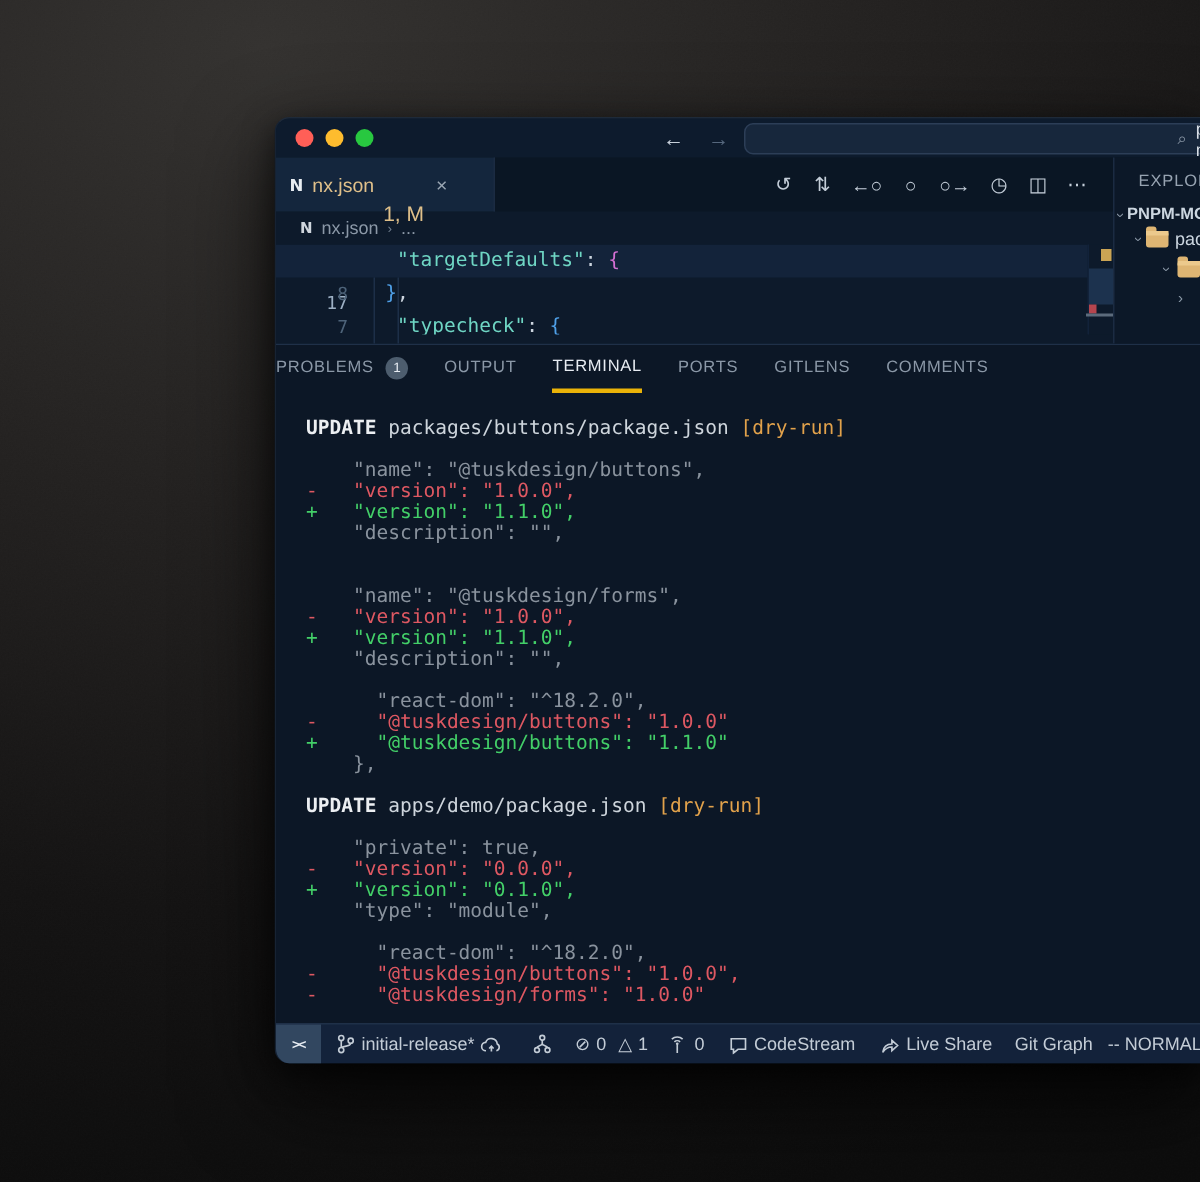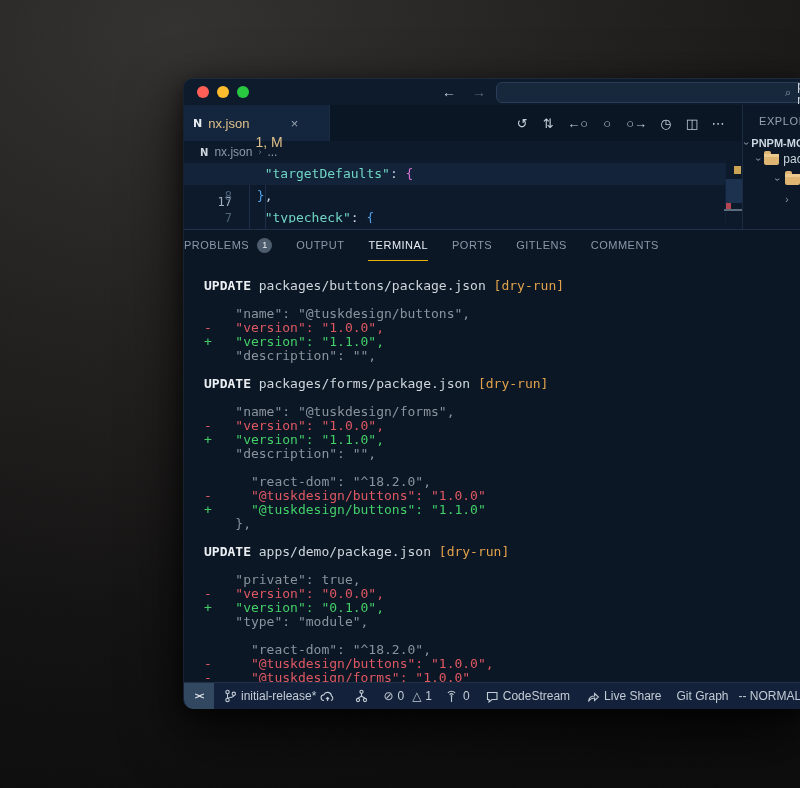--- a/index.html
+++ b/index.html
@@ -75,21 +75,21 @@
   .tree-row{height:20px;display:flex;align-items:center;gap:4px;color:#ccd6e0;font-size:12px;white-space:nowrap;}
   .folder{display:inline-block;width:15px;height:11px;background:#deb573;border-radius:2px;position:relative;flex:0 0 auto;}
   .folder:before{content:"";position:absolute;left:0;top:-3px;width:7px;height:3px;background:#deb573;border-radius:2px 2px 0 0;}
   .folder:after{content:"";position:absolute;left:0;top:0;width:15px;height:3px;background:#ecc98c;}
 
   
   .panel{flex:1 1 auto;background:#0c1726;border-top:1px solid #1f3048;display:flex;flex-direction:column;overflow:hidden;}
   .ptabs{height:30px;display:flex;align-items:center;gap:24px;flex:0 0 auto;}
   .ptab{color:#8b98a7;font-size:11px;letter-spacing:.5px;display:flex;align-items:center;gap:8px;
     height:30px;line-height:30px;}
-  .ptab.active{color:#e8edf3;border-bottom:1px solid #eab308;}
+  .ptab.active{color:#e8edf3;border-bottom:3px solid #eab308;}
   .pbadge{background:#4d5d6e;color:#e8edf3;font-size:9px;width:15px;height:15px;border-radius:50%;
     display:inline-flex;align-items:center;justify-content:center;letter-spacing:0;}
   .termwrap{flex:1 1 auto;overflow:hidden;padding:19px 0 0 20px;}
   .tl{font-family:"DejaVu Sans Mono",monospace;font-size:13px;line-height:14px;white-space:pre;}
   .s-U{color:#eceff2;font-weight:bold;}
   .s-w{color:#ced5dc;}
   .s-y{color:#e2a24b;}
   .s-g{color:#8a939e;}
   .s-r{color:#de5862;}
   .s-a{color:#43cf68;}
@@ -223,21 +223,20 @@
         </div>
       </div>
     <div class="termwrap" id="term-lines">
         <div class="tl"><span class="s-U">UPDATE</span><span class="s-w"> packages/buttons/package.json </span><span class="s-y">[dry-run]</span></div>
         <div class="tl">&nbsp;</div>
         <div class="tl"><span class="s-g">    "name": "@tuskdesign/buttons",</span></div>
         <div class="tl"><span class="s-r">-   "version": "1.0.0",</span></div>
         <div class="tl"><span class="s-a">+   "version": "1.1.0",</span></div>
         <div class="tl"><span class="s-g">    "description": "",</span></div>
         <div class="tl">&nbsp;</div>
-        <div class="tl"><span class="s-U">UPDATE</span><span class="s-w"> packages/forms/package.json </span><span class="s-y">[dry-run]</span></div>
         <div class="tl">&nbsp;</div>
         <div class="tl"><span class="s-g">    "name": "@tuskdesign/forms",</span></div>
         <div class="tl"><span class="s-r">-   "version": "1.0.0",</span></div>
         <div class="tl"><span class="s-a">+   "version": "1.1.0",</span></div>
         <div class="tl"><span class="s-g">    "description": "",</span></div>
         <div class="tl">&nbsp;</div>
         <div class="tl"><span class="s-g">      "react-dom": "^18.2.0",</span></div>
         <div class="tl"><span class="s-r">-     "@tuskdesign/buttons": "1.0.0"</span></div>
         <div class="tl"><span class="s-a">+     "@tuskdesign/buttons": "1.1.0"</span></div>
         <div class="tl"><span class="s-g">    },</span></div>

